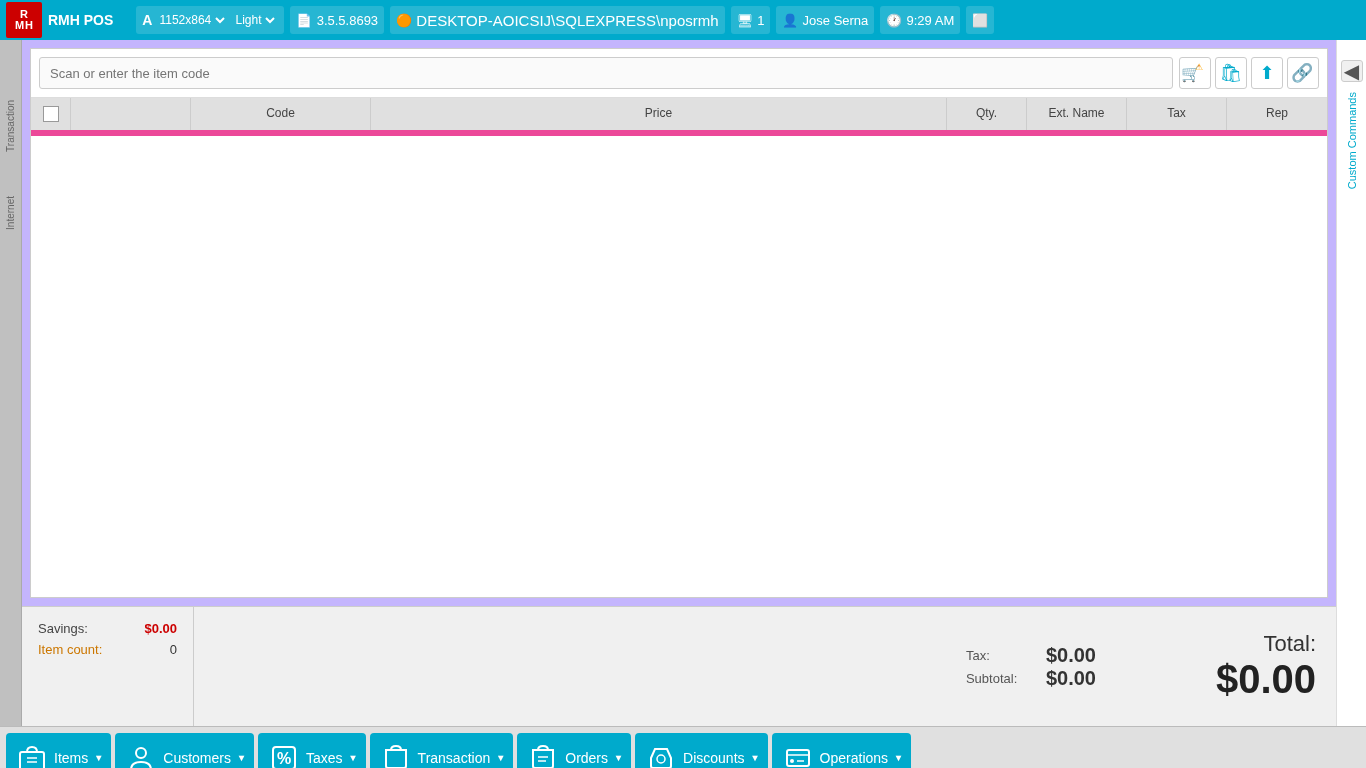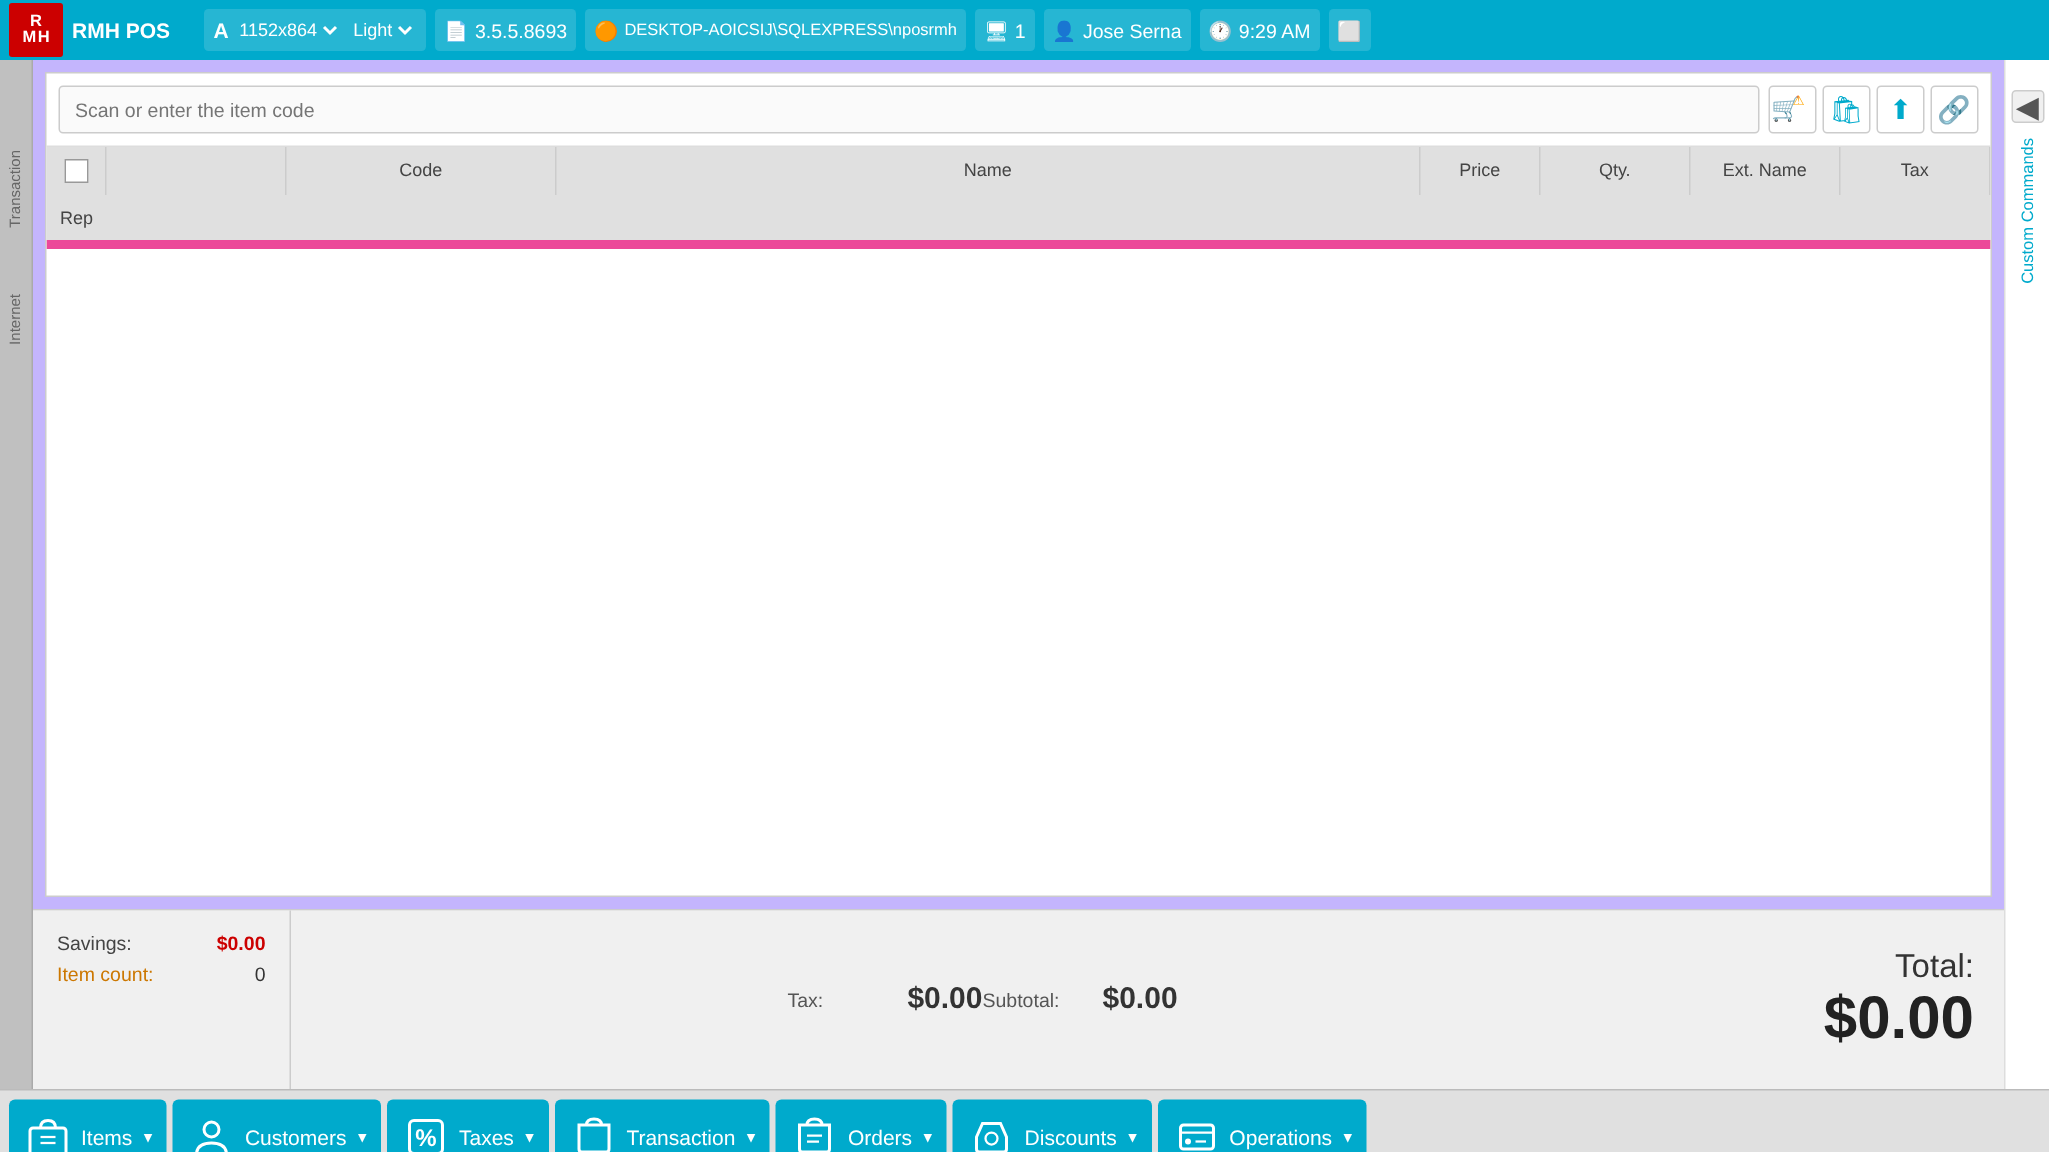--- a/index.html
+++ b/index.html
@@ -166,23 +166,24 @@
     #totals-section {
       flex: 1;
       display: flex;
       align-items: stretch;
       background: #f0f0f0;
     }
     #tax-subtotal {
       flex: 1;
       padding: 14px 20px;
       display: flex;
-      flex-direction: row;
+      flex-direction: column;
       justify-content: center;
       gap: 0;
+      align-items: flex-end;
     }
     .tax-row { display: flex; align-items: center; gap: 10px; font-size: 13px; }
     .tax-label { color: #555; width: 70px; }
     .tax-value { font-size: 20px; font-weight: bold; color: #333; }
 
     #total-section {
       width: 220px;
       padding: 14px 20px;
       display: flex;
       flex-direction: column;
@@ -276,21 +277,21 @@
     </select>
   </div>
 
   <div class="topbar-icon-box">
     <span>📄</span>
     <span>3.5.5.8693</span>
   </div>
 
   <div class="topbar-icon-box">
     <span>🟠</span>
-    <span style="font-size:11px;">DESKTOP-AOICSIJ\SQLEXPRESS\nposrmh</span>
+    <span style="font-size:15px;">DESKTOP-AOICSIJ\SQLEXPRESS\nposrmh</span>
   </div>
 
   <div class="topbar-icon-box">
     <span>🖥</span>
     <span>1</span>
   </div>
 
   <div class="topbar-icon-box">
     <span>👤</span>
     <span>Jose Serna</span>
@@ -336,21 +337,20 @@
         </div>
       </div>
 
       <div id="items-table">
         <div class="table-header">
           <div class="th">
             <div class="th-checkbox"></div>
           </div>
           <div class="th"></div>
           <div class="th">Code</div>
-          <div class="th">Name</div>
           <div class="th">Price</div>
           <div class="th">Qty.</div>
           <div class="th">Ext. Name</div>
           <div class="th">Tax</div>
           <div class="th">Rep</div>
         </div>
         <div class="table-body"></div>
       </div>
 
     </div>

